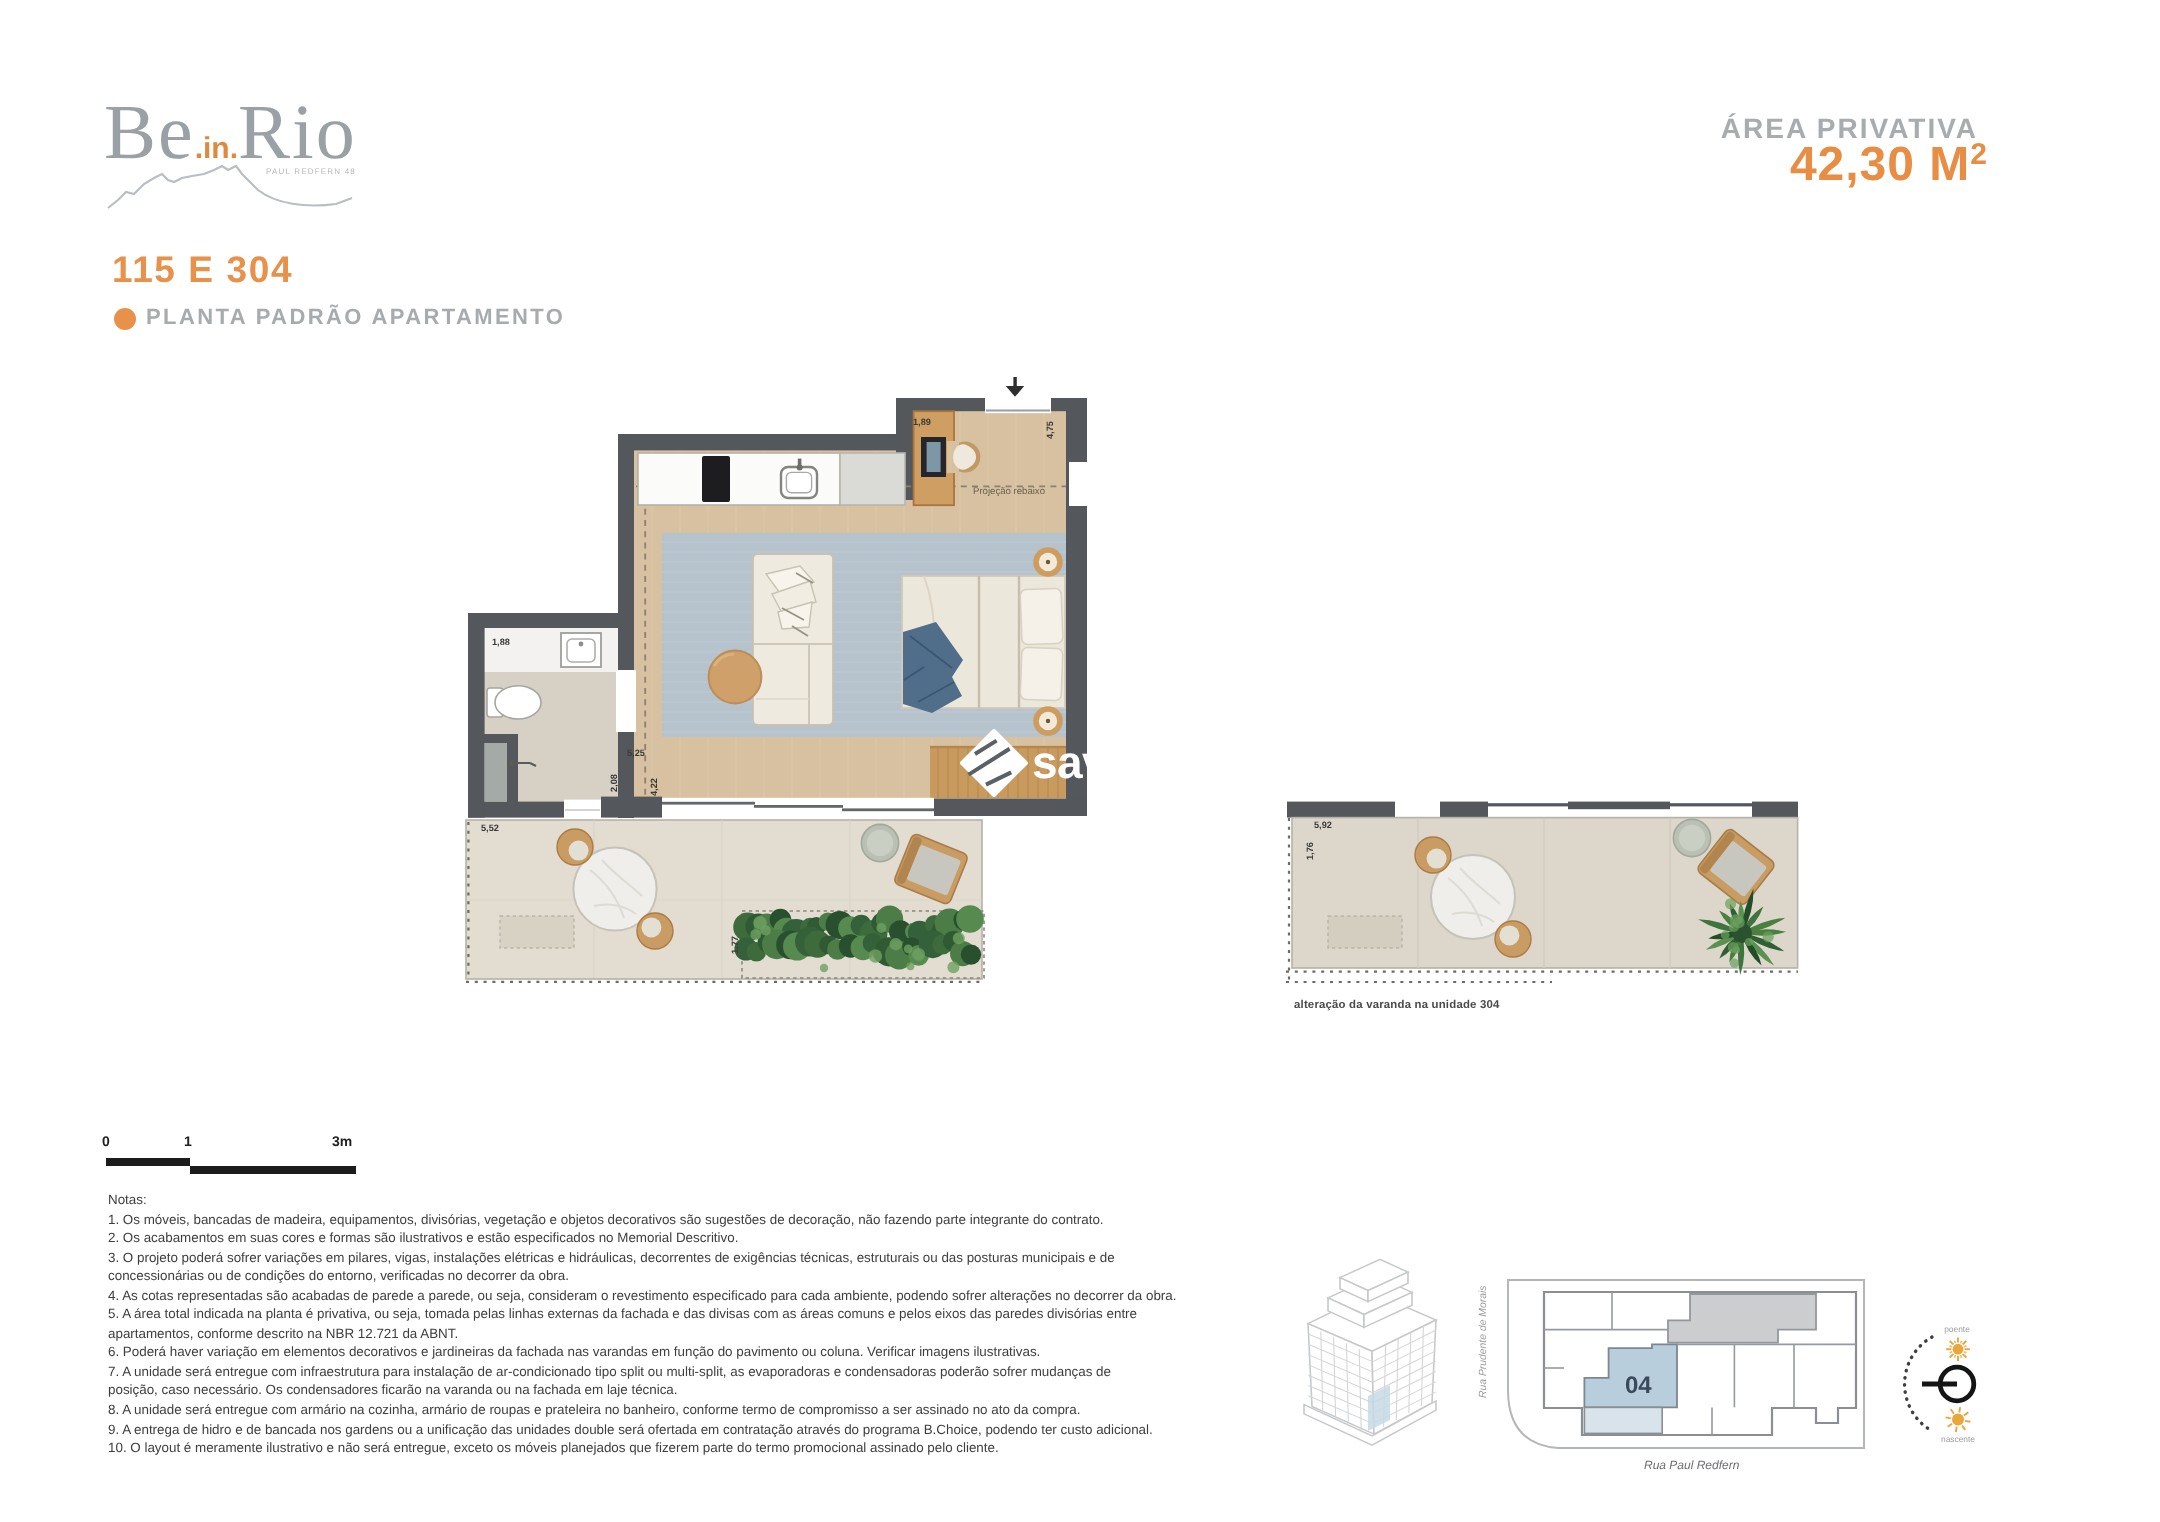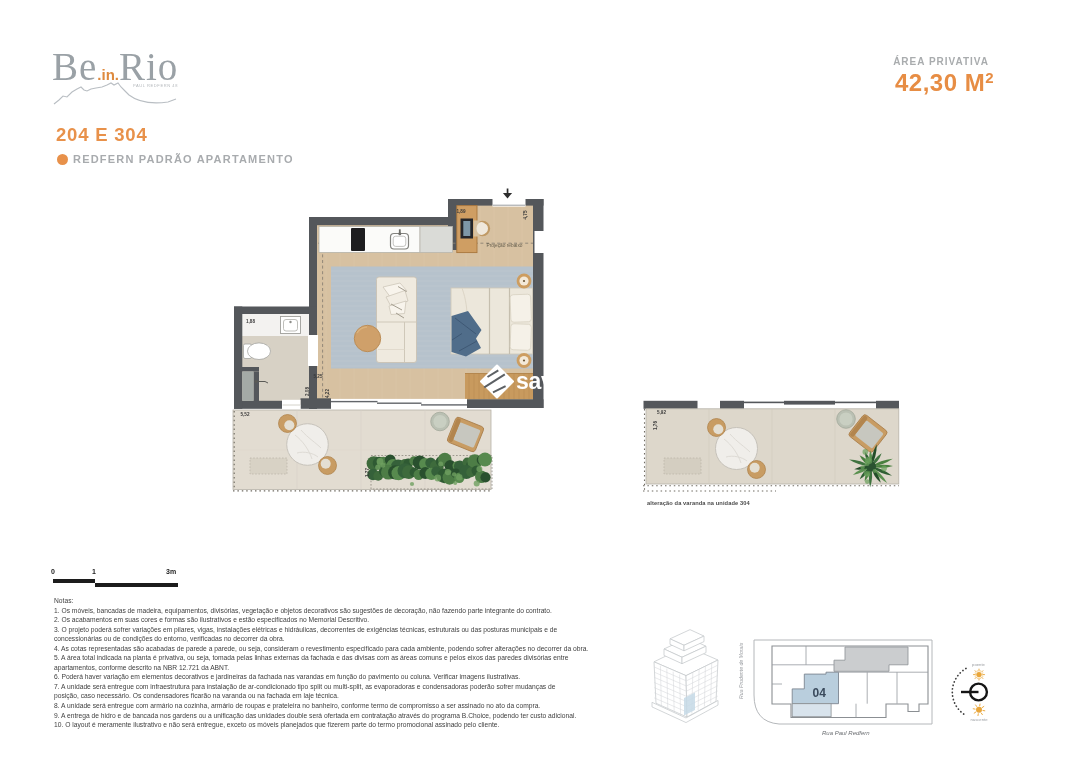--- a/index.html
+++ b/index.html
@@ -13,27 +13,27 @@
 <div id="page">
 
   <div class="abs nowrap" style="left:52px;top:44px;font-family:'Liberation Serif',serif;color:#9aa1a6;font-size:39px;letter-spacing:1px;">Be<span style="color:#de8a3e;font-family:'Liberation Sans',sans-serif;font-size:15px;font-weight:bold;letter-spacing:0;">.in.</span>Rio</div>
 
   <svg class="abs" style="left:50px;top:78px;" width="132" height="30" viewBox="0 0 132 30">
     <path d="M4,26 L9,22 L13,18 L17,19 L22,14 L27,11 L31,9 L34,12 L37,13 L41,11 L46,10 L52,9 L57,7 L61,5 L64,7 L68,5 L71,9 L75,13 L79,17 C88,24 103,26 118,24 L126,21" fill="none" stroke="#b9bec3" stroke-width="1.1"></path>
   </svg>
 
   <div class="abs nowrap" style="left:133px;top:83px;font-size:4px;letter-spacing:0.6px;color:#b4b8bc;">PAUL REDFERN 48</div>
 
-  <div class="abs nowrap" style="left:56px;top:124px;font-size:18.5px;font-weight:bold;color:#e8914a;letter-spacing:0.8px;">204 E 304</div>
+  <div class="abs nowrap" style="left:56px;top:124px;font-size:18.5px;font-weight:bold;color:#e8914a;letter-spacing:0.8px;">115 E 304</div>
 
   <div class="abs" style="left:57px;top:154px;width:11px;height:11px;border-radius:50%;background:#e8914a;"></div>
 
-  <div class="abs nowrap" style="left:73px;top:153px;font-size:11px;font-weight:bold;color:#a8abae;letter-spacing:1.2px;">REDFERN PADRÃO APARTAMENTO</div>
-
-  <div class="abs nowrap" style="right:91px;top:56px;font-size:10px;font-weight:bold;color:#a9acae;letter-spacing:1px;margin-left:29px;">ÁREA PRIVATIVA</div>
+  <div class="abs nowrap" style="left:73px;top:153px;font-size:11px;font-weight:bold;color:#a8abae;letter-spacing:1.2px;">PLANTA PADRÃO APARTAMENTO</div>
+
+  <div class="abs nowrap" style="right:91px;top:56px;font-size:14px;font-weight:bold;color:#a9acae;letter-spacing:1px;margin-left:29px;">ÁREA PRIVATIVA</div>
 
   <div class="abs nowrap" style="right:86px;top:69px;font-size:24px;font-weight:bold;color:#e78d44;letter-spacing:0.5px;text-align:center;">42,30 M<span style="font-size:15px;vertical-align:8px;">2</span></div>
 
   <svg id="plan" class="abs" style="left:0;top:0;" width="1080" height="761" viewBox="0 0 1080 761">
 
   <path d="M314,217 L448,217 L448,203 L538,203 L538,402 L314,402 Z" fill="#d7c1a1"></path>
   <clipPath id="floorclip">
         <path d="M314,217 L448,217 L448,203 L538,203 L538,402 L314,402 Z"></path>
       </clipPath>
       <g stroke="#e0cdaf" stroke-width="0.7" opacity="0.5" clip-path="url(#floorclip)">

